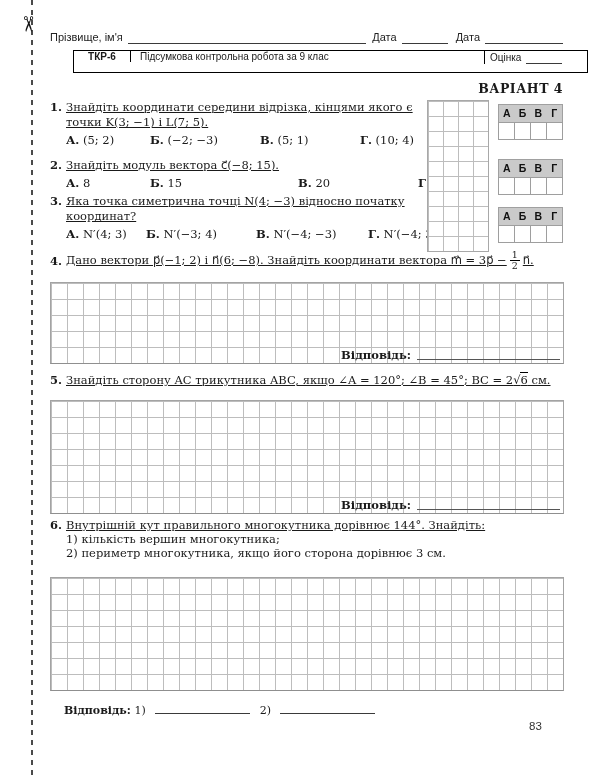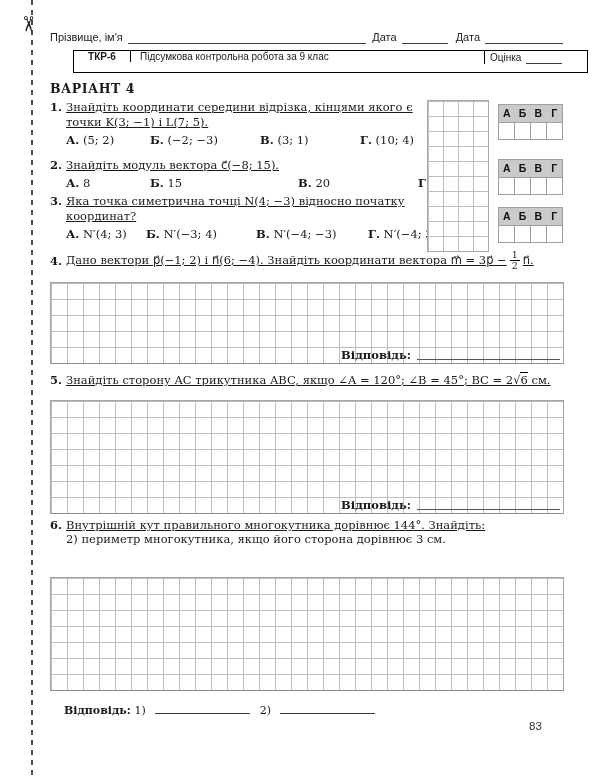--- a/index.html
+++ b/index.html
@@ -25,21 +25,21 @@
   
   .tkrbox{left:50px;top:50px;width:513px;height:21px;border:1.6px solid #000;
     display:flex;align-items:flex-start;
     font-family:"Liberation Sans","DejaVu Sans",sans-serif;font-size:10px;margin-left:23px;}
   .tkr-code{width:56px;border-right:1.6px solid #000;display:flex;align-items:center;
     justify-content:center;font-weight:bold;}
   .tkr-title{flex:1;display:flex;align-items:center;padding-left:9px;font-weight:normal;}
   .tkr-grade{width:92px;border-left:1.6px solid #000;display:flex;align-items:center;
     padding:0 5px;}
   .tkr-grade .line{width:36px;margin-left:5px;}
-  .variant{left:50px;top:81px;width:513px;text-align:left;font-weight:bold;
+  .variant{left:50px;top:81px;width:513px;text-align:right;font-weight:bold;
     font-size:12.5px;letter-spacing:.5px;}
   
   .q{left:50px;width:372px;font-size:11.5px;line-height:1.32;}
   .qrow{display:flex;}
   .qnum{font-weight:bold;width:16px;flex:0 0 16px;}
   .qtext{flex:1;text-decoration:underline;}
   .opts{margin:3px 0 0 16px;white-space:nowrap;}
   .opt{display:inline-block;}
   .optL{font-weight:bold;}
   .q1o .opt:nth-child(1){width:84px}.q1o .opt:nth-child(2){width:110px}.q1o .opt:nth-child(3){width:100px}
@@ -106,21 +106,21 @@
 </div>
 
 <div class="abs variant">ВАРІАНТ 4</div>
 
 <div class="abs q" style="top:100px">
   <div class="qrow">
     <span class="qnum">1.</span>
     <span class="qtext">Знайдіть координати середини відрізка, кінцями якого є точки K(3; −1) і L(7; 5).</span>
   </div>
   <div class="opts q1o">
-    <span class="opt"><span class="optL">А.</span> <span>(5; 2)</span></span><span class="opt"><span class="optL">Б.</span> <span>(−2; −3)</span></span><span class="opt"><span class="optL">В.</span> <span>(3; 1)</span></span><span class="opt"><span class="optL">Г.</span> <span>(10; 4)</span></span>
+    <span class="opt"><span class="optL">А.</span> <span>(5; 2)</span></span><span class="opt"><span class="optL">Б.</span> <span>(−2; −3)</span></span><span class="opt"><span class="optL">В.</span> <span>(5; 1)</span></span><span class="opt"><span class="optL">Г.</span> <span>(10; 4)</span></span>
   </div>
 </div>
 
 <div class="abs q" style="top:158px">
   <div class="qrow">
     <span class="qnum">2.</span>
     <span class="qtext">Знайдіть модуль вектора c⃗(−8; 15).</span>
   </div>
   <div class="opts q2o">
     <span class="opt"><span class="optL">А.</span> <span>8</span></span><span class="opt"><span class="optL">Б.</span> <span>15</span></span><span class="opt"><span class="optL">В.</span> <span>20</span></span><span class="opt"><span class="optL">Г.</span> <span>7</span></span>
@@ -180,21 +180,21 @@
     <span class="acell"></span>
       <span class="acell"></span>
       <span class="acell"></span>
       <span class="acell"></span>
   </div>
 </div>
 
 <div class="abs qwide" style="top:250px">
   <div class="qrow" style="align-items:center;">
     <span class="qnum">4.</span>
-    <span class="qtext"><span>Дано вектори p⃗(−1; 2) і n⃗(6; −4). Знайдіть координати вектора m⃗ = 3p⃗ −</span><span class="frac"><span class="num">1</span><span class="den">2</span></span><span>n⃗.</span></span>
+    <span class="qtext"><span>Дано вектори p⃗(−1; 2) і n⃗(6; −8). Знайдіть координати вектора m⃗ = 3p⃗ −</span><span class="frac"><span class="num">1</span><span class="den">2</span></span><span>n⃗.</span></span>
   </div>
 </div>
 <div class="abs grid workgrid" style="top:282px;height:80px;">
   <span class="ansline-label">Відповідь:</span>
   <span class="ansline"></span>
 </div>
 
 <div class="abs qwide" style="top:373px">
   <div class="qrow">
     <span class="qnum">5.</span>
@@ -204,20 +204,21 @@
 <div class="abs grid workgrid" style="top:400px;height:112px;">
   <span class="ansline-label">Відповідь:</span>
   <span class="ansline"></span>
 </div>
 
 <div class="abs qwide" style="top:518px">
   <div class="qrow">
     <span class="qnum">6.</span>
     <span class="qtext">Внутрішній кут правильного многокутника дорівнює 144°. Знайдіть:</span>
   </div>
+  <div style="margin-left:16px;">1) кількість вершин многокутника;</div>
   <div style="margin-left:16px;">2) периметр многокутника, якщо його сторона дорівнює 3 см.</div>
 </div>
 <div class="abs grid workgrid" style="top:577px;height:112px;"></div>
 
 <div class="abs q6ans">
   <span class="albl">Відповідь:</span>
   <span>1)</span>
   <span class="line"></span>
   <span>2)</span>
   <span class="line"></span>

